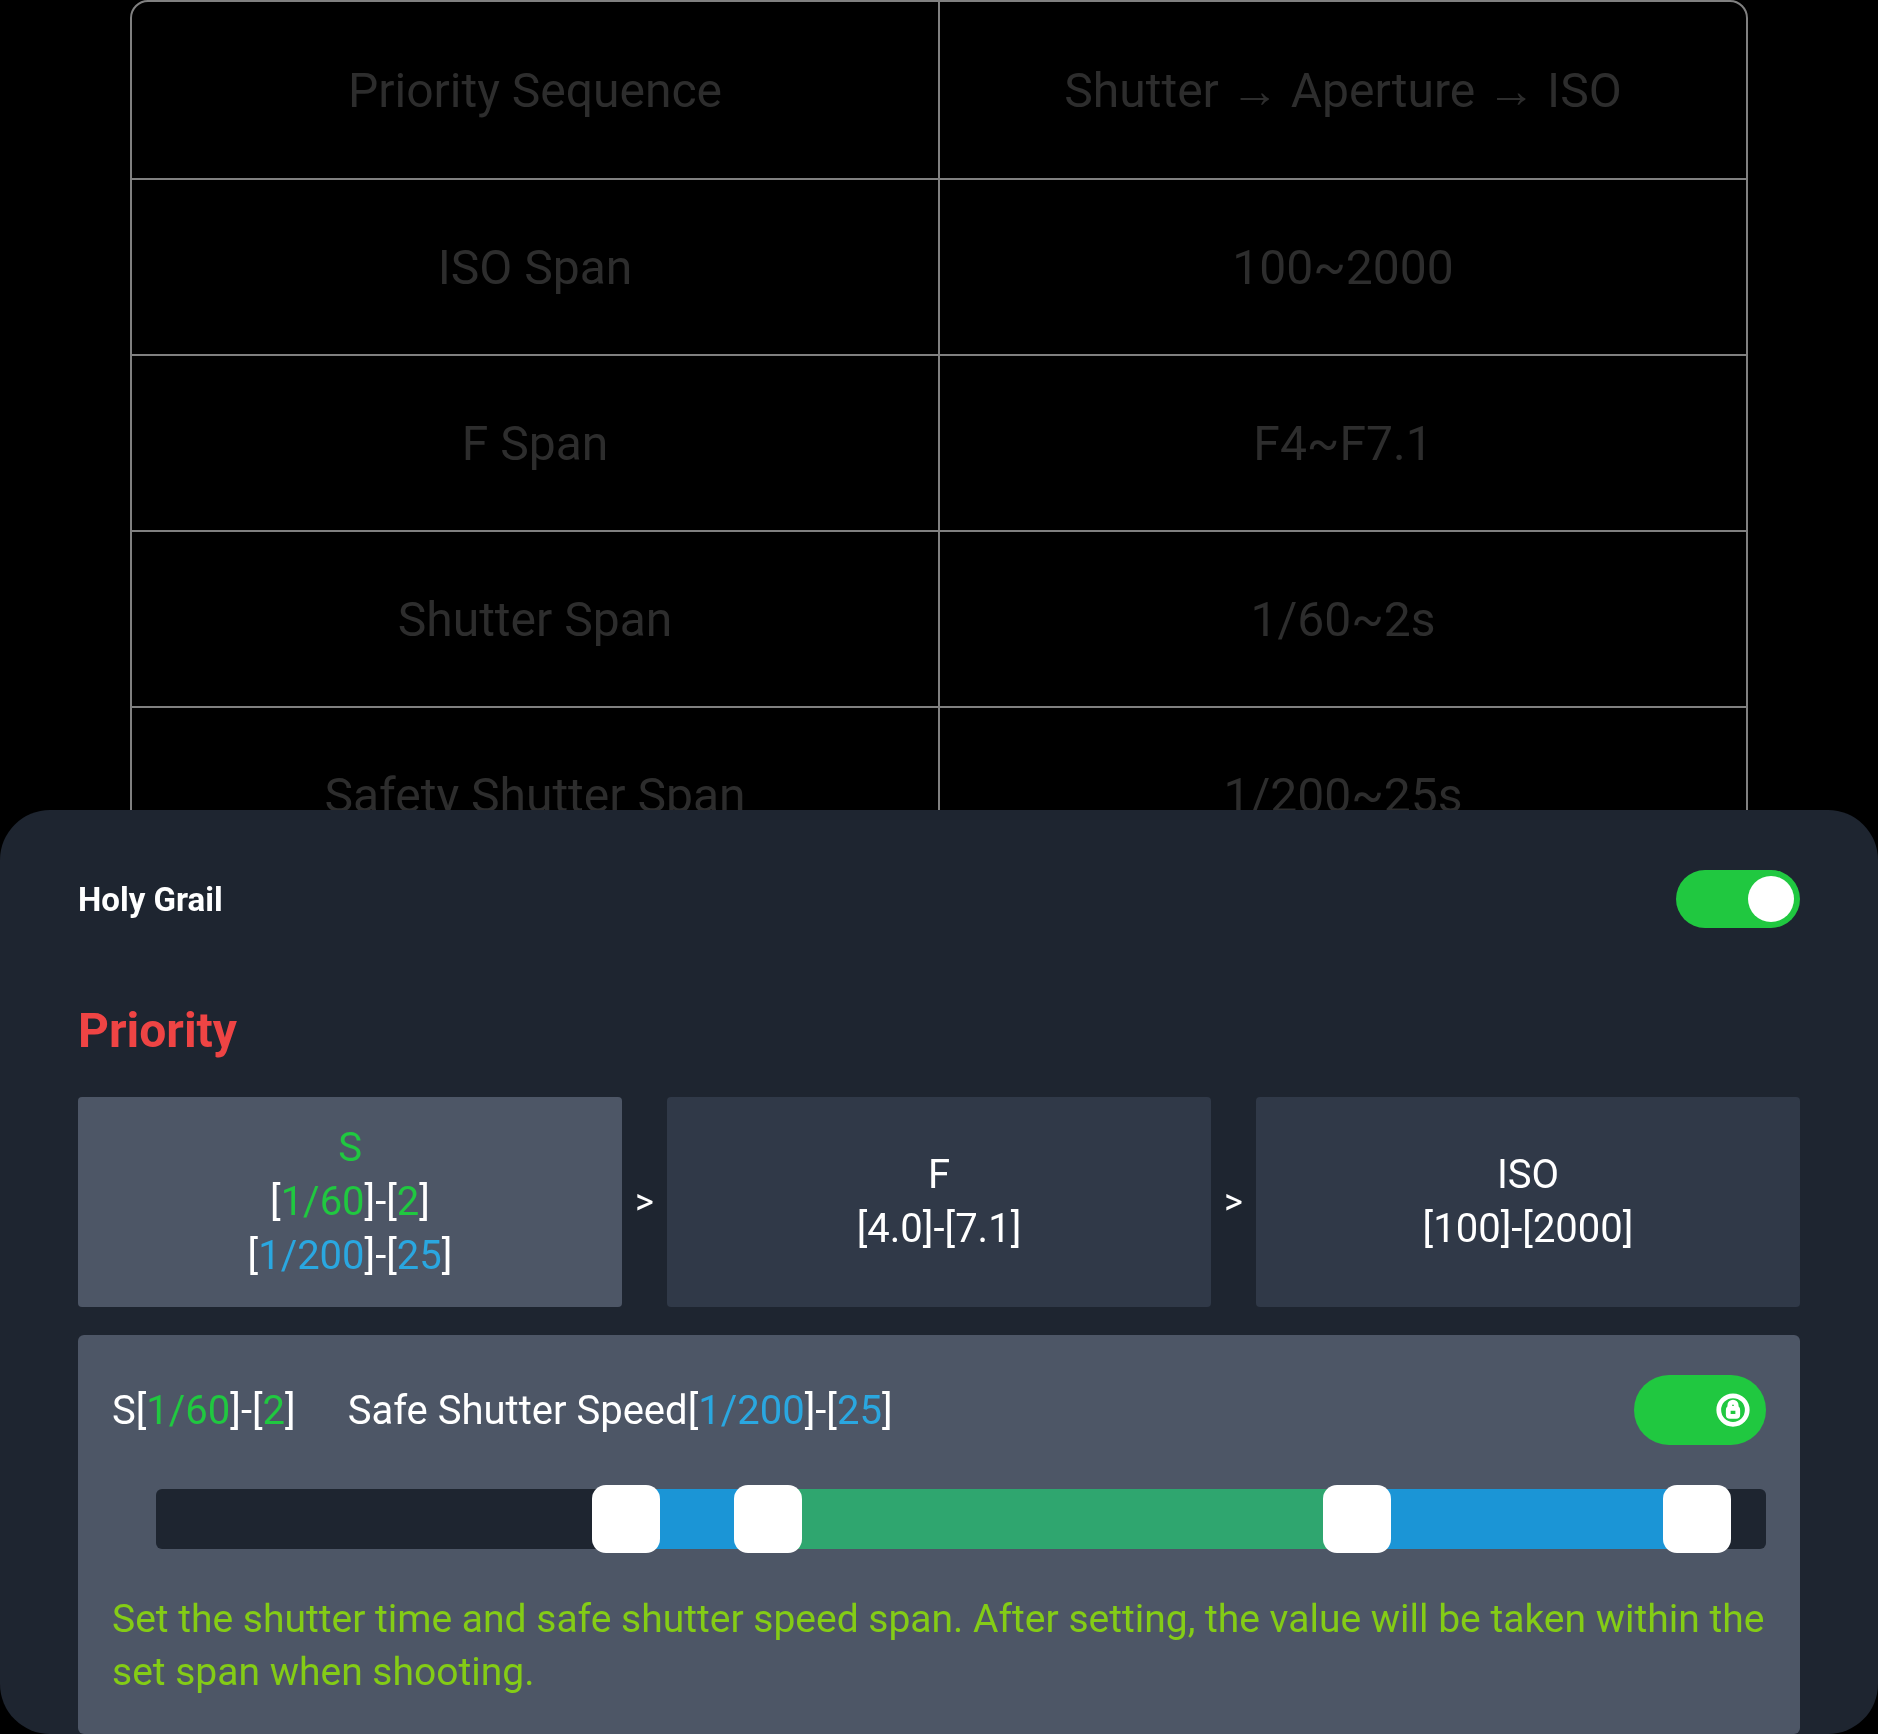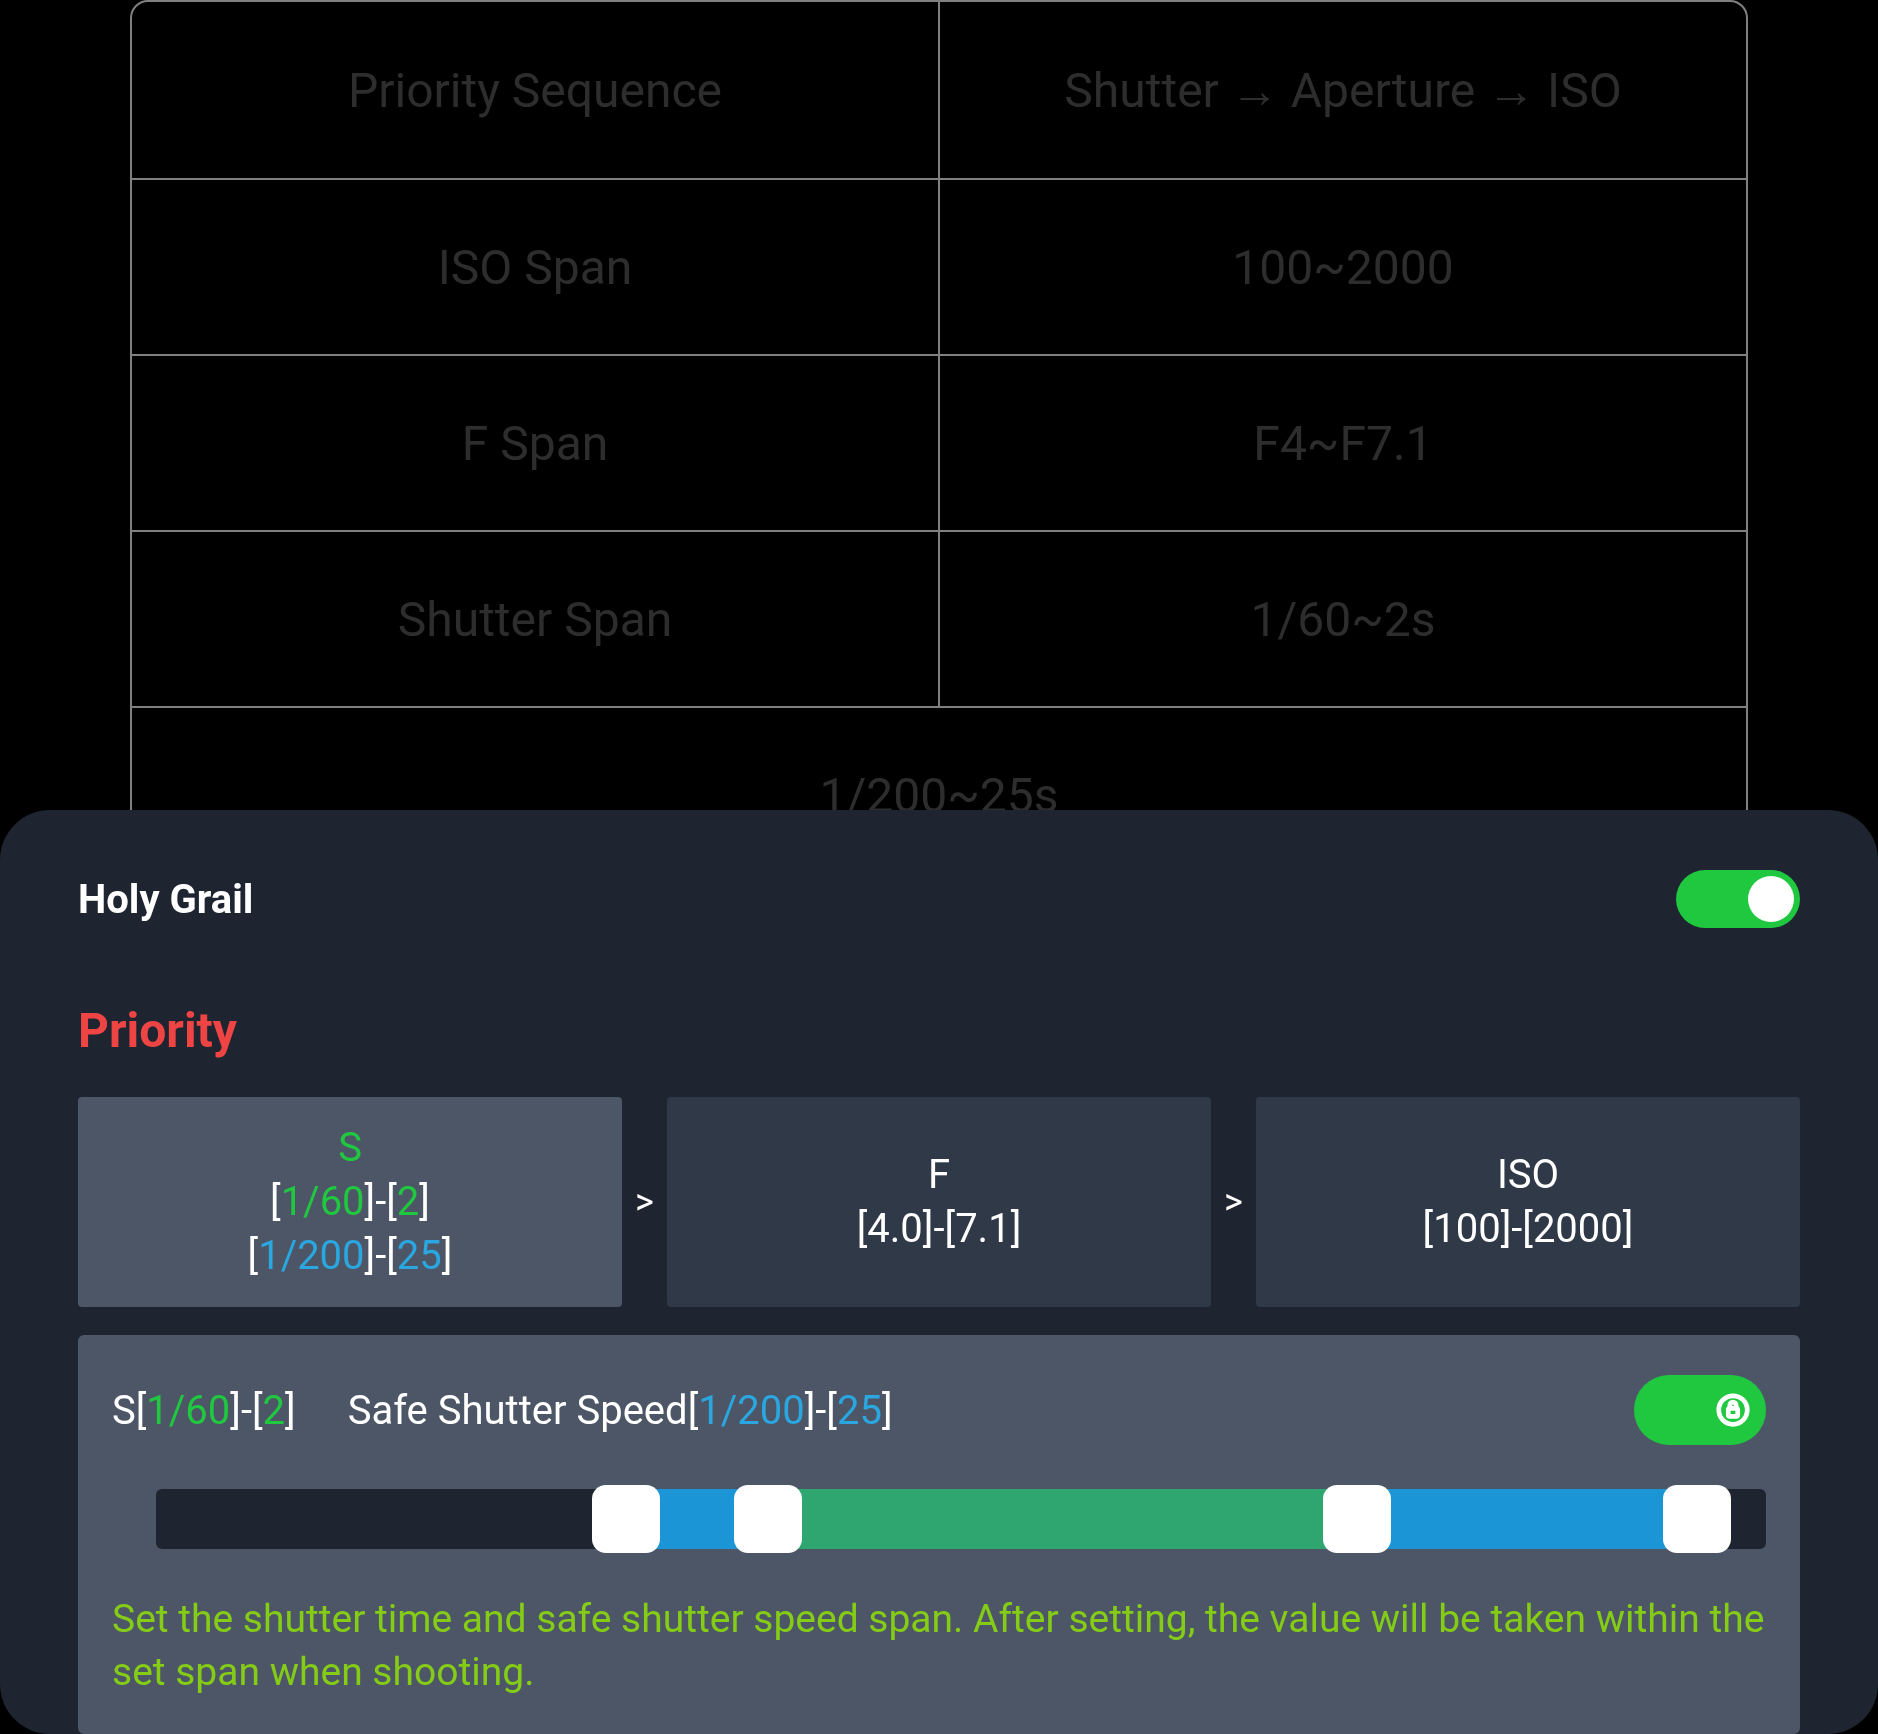--- a/index.html
+++ b/index.html
@@ -37,21 +37,21 @@
     left: 0; top: 810px;
     width: 1878px; height: 924px;
     background: #1e2530;
     border-radius: 50px;
     padding: 60px 78px 50px 78px;
   }
   .panel-header {
     display: flex; align-items: center; justify-content: space-between;
     margin-bottom: 74px;
   }
-  .panel-title { color: #fff; font-size: 40px; font-weight: 700; }
+  .panel-title { color: #fff; font-size: 33px; font-weight: 700; }
 
   .toggle {
     width: 124px; height: 58px; border-radius: 29px;
     background: #20c840;
     position: relative;
   }
   .toggle .knob {
     position: absolute; right: 6px; top: 6px;
     width: 46px; height: 46px; border-radius: 50%; background: #fff;
   }
@@ -126,20 +126,21 @@
     </div>
     <div class="spec-row">
       <div class="spec-cell left">F Span</div>
       <div class="spec-cell">F4~F7.1</div>
     </div>
     <div class="spec-row">
       <div class="spec-cell left">Shutter Span</div>
       <div class="spec-cell">1/60~2s</div>
     </div>
     <div class="spec-row">
+      <div class="spec-cell left">Safety Shutter Span</div>
       <div class="spec-cell">1/200~25s</div>
     </div>
   </div>
 
   <div class="panel">
     <div class="panel-header">
       <div class="panel-title">Holy Grail</div>
       <div class="toggle">
         <div class="knob"></div>
       </div>

